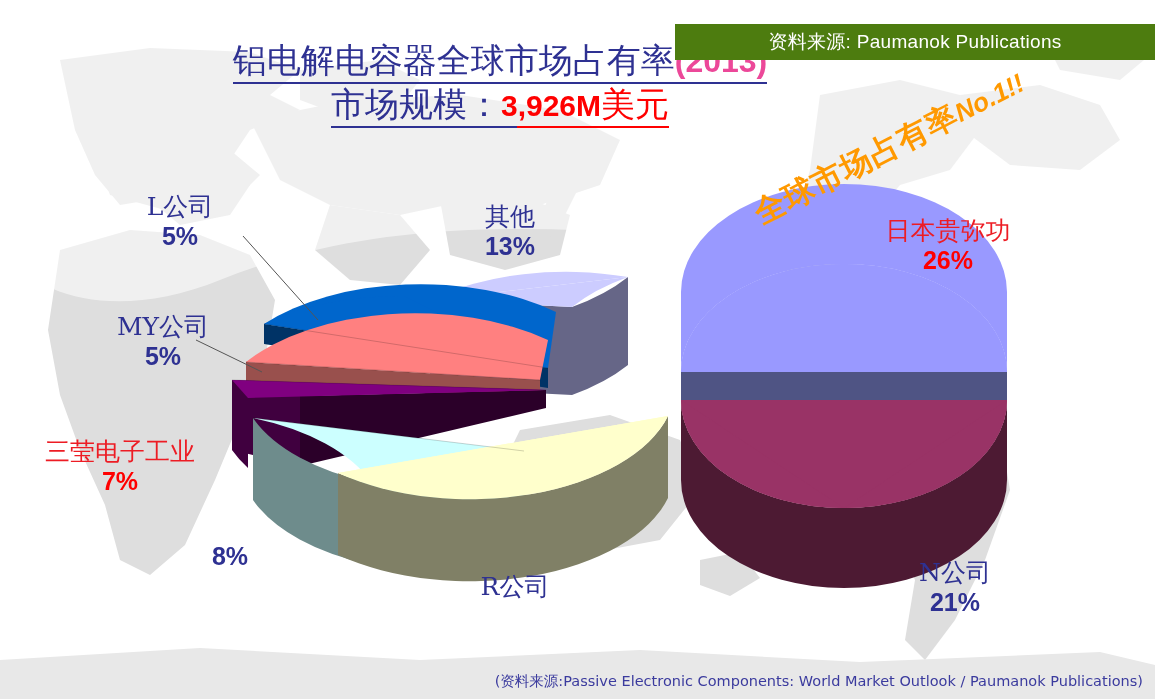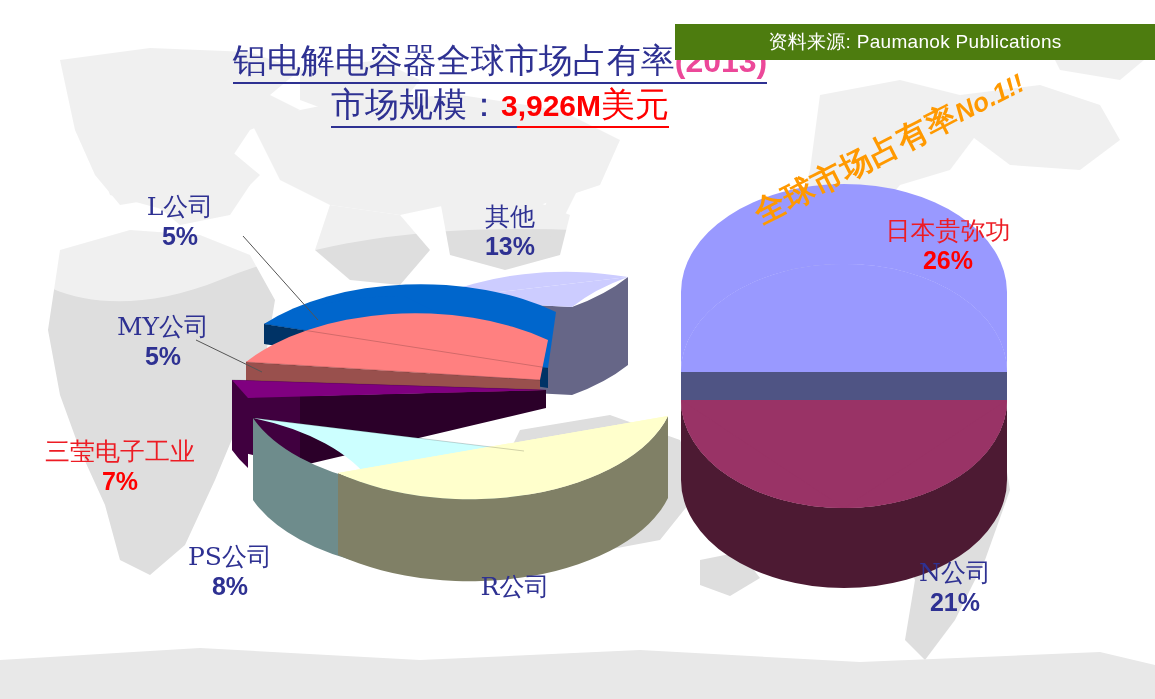--- a/index.html
+++ b/index.html
@@ -216,21 +216,20 @@
     <div class="name">MY公司</div>
     <div class="pct">5%</div>
   </div>
 
   <div class="lbl red-lbl lbl-sy">
     <div class="name">三莹电子工业</div>
     <div class="pct">7%</div>
   </div>
 
   <div class="lbl blue-lbl lbl-ps">
-    <div class="name">PS公司</div>
     <div class="pct">8%</div>
   </div>
 
   <div class="lbl blue-lbl lbl-r">
     <div class="name">R公司</div>
   </div>
 
   <div class="lbl blue-lbl lbl-other">
     <div class="name">其他</div>
     <div class="pct">13%</div>
@@ -239,14 +238,15 @@
   <div class="lbl red-lbl lbl-nch">
     <div class="name">日本贵弥功</div>
     <div class="pct">26%</div>
   </div>
 
   <div class="lbl blue-lbl lbl-n">
     <div class="name">N公司</div>
     <div class="pct">21%</div>
   </div>
 
+  <div class="footer">(资料来源:Passive Electronic Components: World Market Outlook / Paumanok Publications)</div>
 
 </div>
 
 </body></html>

